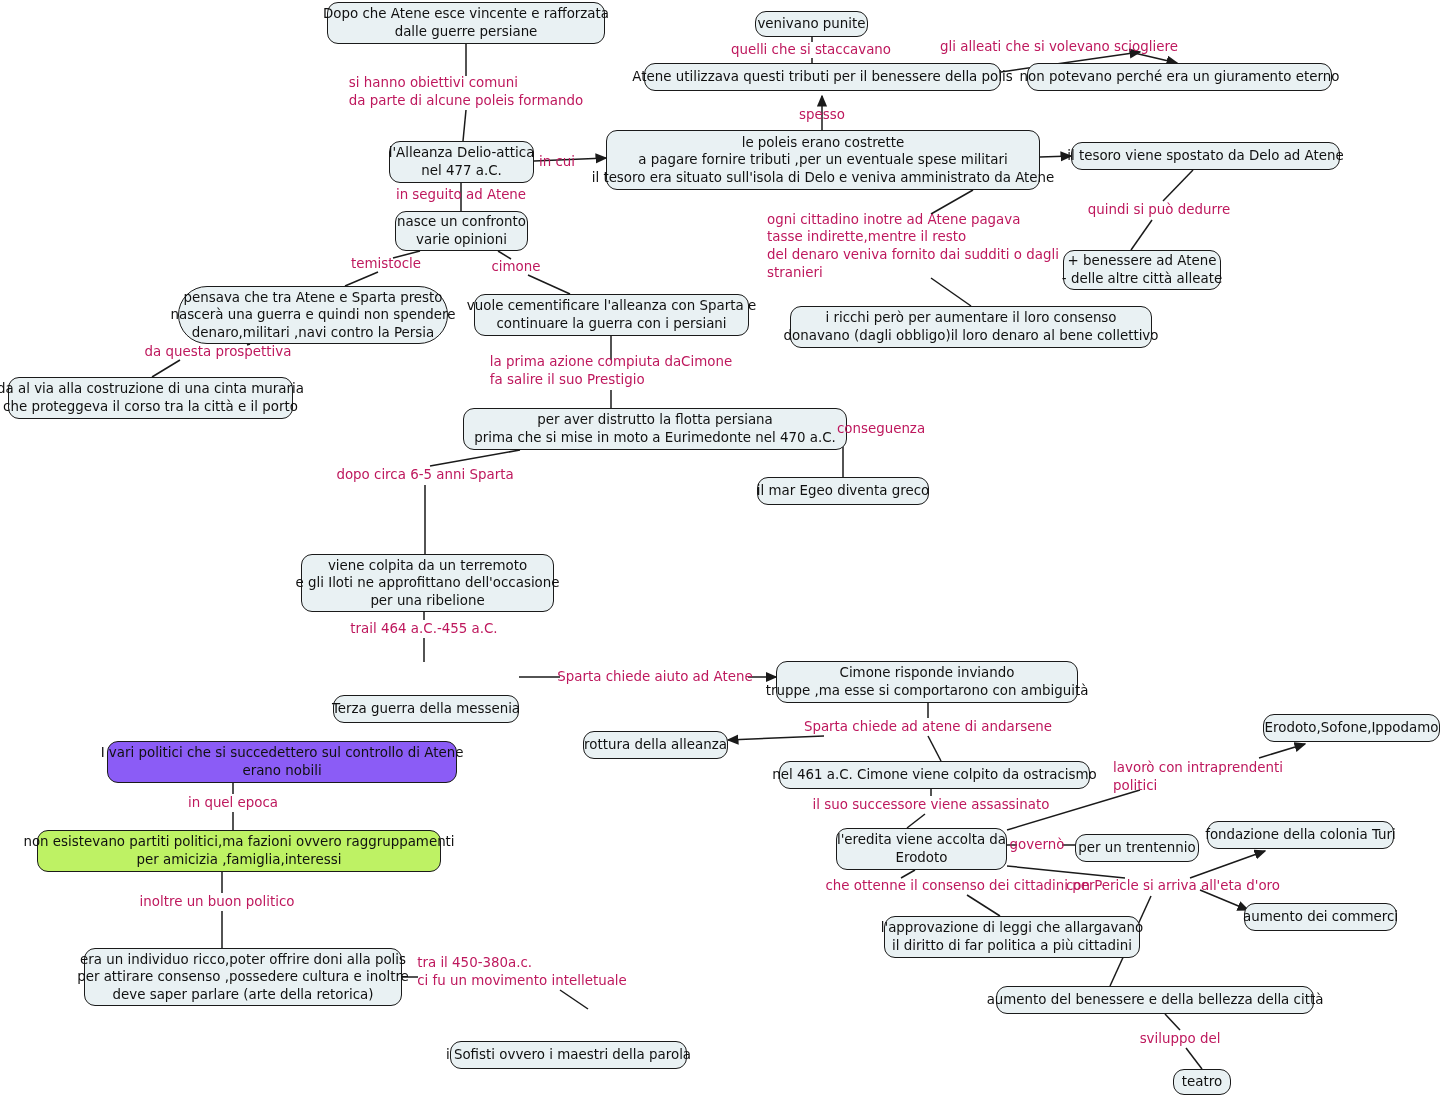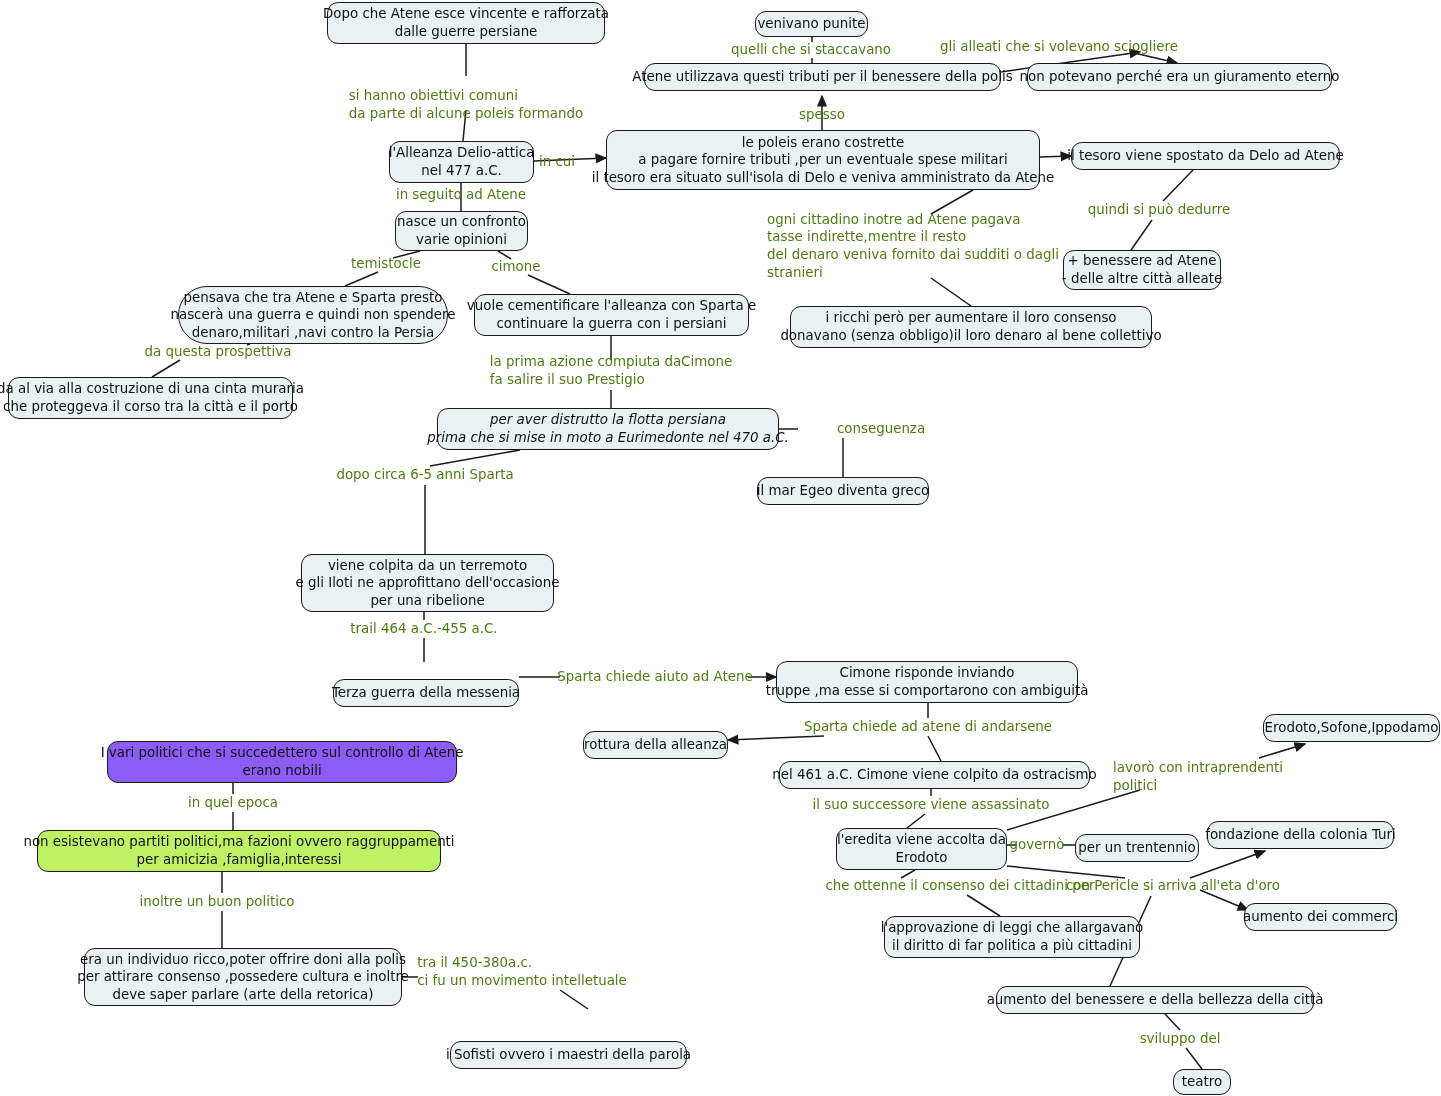--- a/index.html
+++ b/index.html
@@ -37,21 +37,21 @@
     text-align: center;
     display: flex;
     align-items: center;
     justify-content: center;
     padding: 3px 9px;
     white-space: pre;
     z-index: 3;
   }
   .elabel {
     position: absolute;
-    color: #4d7c0f;
+    color: #be185d;
     font-size: 13.4px;
     line-height: 17.6px;
     text-align: center;
     white-space: pre;
     background: transparent;
     z-index: 4;
   }
 </style>
 </head>
 <body>
@@ -113,21 +113,21 @@
         <path d="M 1186,1048 L 1202,1069" fill="none" stroke="#1a1a1a" stroke-width="1.5"></path>
         <path d="M 233,783 L 233,794" fill="none" stroke="#1a1a1a" stroke-width="1.5"></path>
         <path d="M 233,812 L 233,830" fill="none" stroke="#1a1a1a" stroke-width="1.5"></path>
         <path d="M 222,872 L 222,893" fill="none" stroke="#1a1a1a" stroke-width="1.5"></path>
         <path d="M 222,911 L 222,948" fill="none" stroke="#1a1a1a" stroke-width="1.5"></path>
         <path d="M 402,977 L 418,977" fill="none" stroke="#1a1a1a" stroke-width="1.5"></path>
         <path d="M 560,990 L 588,1009" fill="none" stroke="#1a1a1a" stroke-width="1.5"></path>
       </g>
   </svg>
   <div id="label-layer">
-      <div class="elabel" style="left: 466px; top: 74.4px; width: auto; text-align: left; transform: translateX(-50%); margin-top: 13px;">si hanno obiettivi comuni
+      <div class="elabel" style="left: 466px; top: 74.4px; width: auto; text-align: left; transform: translateX(-50%);">si hanno obiettivi comuni
 da parte di alcune poleis formando</div>
       <div class="elabel" style="left: 811px; top: 41.2px; width: auto; text-align: left; transform: translateX(-50%);">quelli che si staccavano</div>
       <div class="elabel" style="left: 1059px; top: 38.2px; width: auto; text-align: left; transform: translateX(-50%);">gli alleati che si volevano sciogliere</div>
       <div class="elabel" style="left: 822px; top: 106.2px; width: auto; text-align: left; transform: translateX(-50%);">spesso</div>
       <div class="elabel" style="left: 557px; top: 153.2px; width: auto; text-align: left; transform: translateX(-50%);">in cui</div>
       <div class="elabel" style="left: 461px; top: 186.2px; width: auto; text-align: left; transform: translateX(-50%);">in seguito ad Atene</div>
       <div class="elabel" style="left: 1159px; top: 201.2px; width: auto; text-align: left; transform: translateX(-50%);">quindi si può dedurre</div>
       <div class="elabel" style="left: 913px; top: 210.8px; width: auto; text-align: left; transform: translateX(-50%);">ogni cittadino inotre ad Atene pagava
 tasse indirette,mentre il resto
 del denaro veniva fornito dai sudditi o dagli
@@ -169,30 +169,30 @@
       <div class="node" style="left: 395px; top: 211px; width: 133px; height: 40px; background: rgb(233, 241, 243); border-color: rgb(26, 26, 26);">nasce un confronto
 varie opinioni</div>
       <div class="node" style="left: 1063px; top: 250px; width: 158px; height: 40px; background: rgb(233, 241, 243); border-color: rgb(26, 26, 26);">+ benessere ad Atene
 - delle altre città alleate</div>
       <div class="node" style="left: 178px; top: 286px; width: 270px; height: 58px; background: rgb(233, 241, 243); border-color: rgb(26, 26, 26); border-radius: 29px;">pensava che tra Atene e Sparta presto
 nascerà una guerra e quindi non spendere
 denaro,militari ,navi contro la Persia</div>
       <div class="node" style="left: 474px; top: 294px; width: 275px; height: 42px; background: rgb(233, 241, 243); border-color: rgb(26, 26, 26);">vuole cementificare l'alleanza con Sparta e
 continuare la guerra con i persiani</div>
       <div class="node" style="left: 790px; top: 306px; width: 362px; height: 42px; background: rgb(233, 241, 243); border-color: rgb(26, 26, 26);">i ricchi però per aumentare il loro consenso
-donavano (senza obbligo)il loro denaro al bene collettivo</div>
+donavano (dagli obbligo)il loro denaro al bene collettivo</div>
       <div class="node" style="left: 8px; top: 377px; width: 285px; height: 42px; background: rgb(233, 241, 243); border-color: rgb(26, 26, 26);">da al via alla costruzione di una cinta muraria
 che proteggeva il corso tra la città e il porto</div>
-      <div class="node" style="left: 437px; top: 408px; width: 342px; height: 42px; background: rgb(233, 241, 243); border-color: rgb(26, 26, 26); font-style: italic;">per aver distrutto la flotta persiana
+      <div class="node" style="left: 463px; top: 408px; width: 384px; height: 42px; background: rgb(233, 241, 243); border-color: rgb(26, 26, 26);">per aver distrutto la flotta persiana
 prima che si mise in moto a Eurimedonte nel 470 a.C.</div>
       <div class="node" style="left: 757px; top: 477px; width: 172px; height: 28px; background: rgb(233, 241, 243); border-color: rgb(26, 26, 26);">il mar Egeo diventa greco</div>
       <div class="node" style="left: 301px; top: 554px; width: 253px; height: 58px; background: rgb(233, 241, 243); border-color: rgb(26, 26, 26);">viene colpita da un terremoto
 e gli Iloti ne approfittano dell'occasione
 per una ribelione</div>
-      <div class="node" style="left: 333px; top: 679px; width: 186px; height: 28px; background: rgb(233, 241, 243); border-color: rgb(26, 26, 26);">Terza guerra della messenia</div>
+      <div class="node" style="left: 333px; top: 695px; width: 186px; height: 28px; background: rgb(233, 241, 243); border-color: rgb(26, 26, 26);">Terza guerra della messenia</div>
       <div class="node" style="left: 776px; top: 661px; width: 302px; height: 42px; background: rgb(233, 241, 243); border-color: rgb(26, 26, 26);">Cimone risponde inviando
 truppe ,ma esse si comportarono con ambiguità</div>
       <div class="node" style="left: 1263px; top: 714px; width: 177px; height: 28px; background: rgb(233, 241, 243); border-color: rgb(26, 26, 26);">Erodoto,Sofone,Ippodamo</div>
       <div class="node" style="left: 583px; top: 731px; width: 145px; height: 28px; background: rgb(233, 241, 243); border-color: rgb(26, 26, 26);">rottura della alleanza</div>
       <div class="node" style="left: 60px; top: 741px; width: 350px; height: 42px; background: #8b5cf6; border-color: rgb(26, 26, 26); margin-left: 47px;">I vari politici che si succedettero sul controllo di Atene
 erano nobili</div>
       <div class="node" style="left: 779px; top: 761px; width: 311px; height: 28px; background: rgb(233, 241, 243); border-color: rgb(26, 26, 26);">nel 461 a.C. Cimone viene colpito da ostracismo</div>
       <div class="node" style="left: 836px; top: 828px; width: 171px; height: 42px; background: rgb(233, 241, 243); border-color: rgb(26, 26, 26);">l'eredita viene accolta da
 Erodoto</div>
       <div class="node" style="left: 1075px; top: 834px; width: 124px; height: 28px; background: rgb(233, 241, 243); border-color: rgb(26, 26, 26);">per un trentennio</div>

